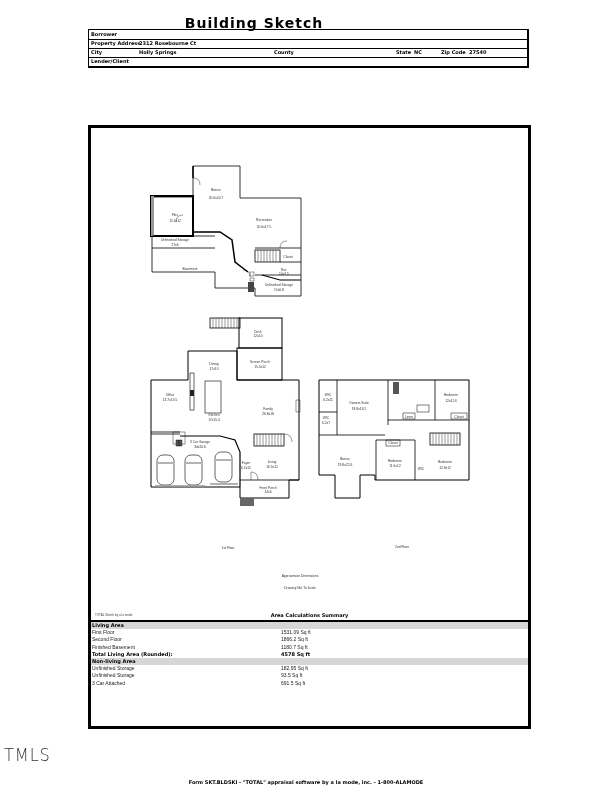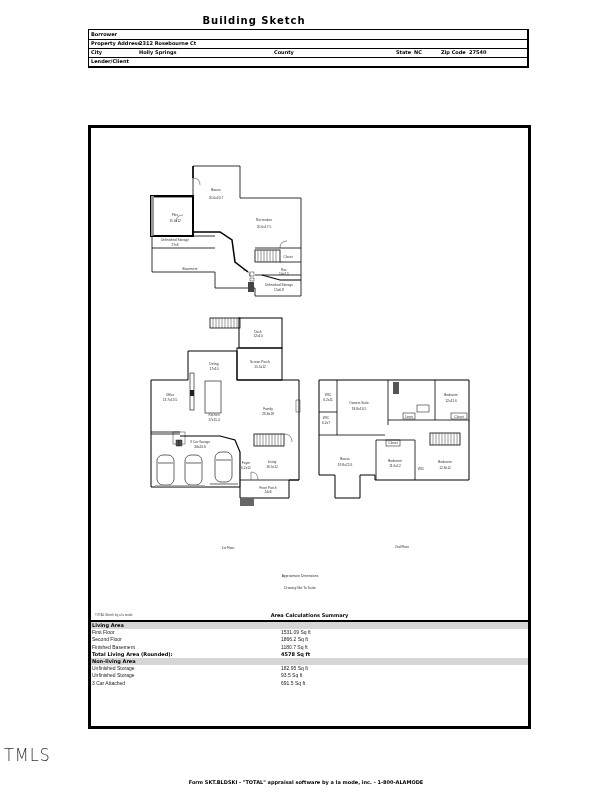--- a/index.html
+++ b/index.html
@@ -1,20 +1,20 @@
 <!DOCTYPE html>
 <html><head>
 <meta charset="utf-8">
 <style>
   html, body { margin: 0; padding: 0; background: #ffffff; }
   body { width: 612px; height: 792px; position: relative; overflow: hidden;
          font-family: "Liberation Sans", sans-serif; color: #000; }
 
   .title { position: absolute; left: 0; width: 508px; top: 15px; text-align: center;
-           font-family: "DejaVu Sans", sans-serif; font-weight: bold; font-size: 10px;
+           font-family: "DejaVu Sans", sans-serif; font-weight: bold; font-size: 14px;
            letter-spacing: 1px; }
 
   .header-table { position: absolute; left: 88px; top: 29px; width: 441px; height: 39px;
                   border: 1px solid #000; border-right: 2px solid #000; border-bottom: 2px solid #000;
                   box-sizing: border-box; }
   .hrow { position: absolute; left: 0; right: 0; height: 9px; border-bottom: 1px solid #000;
           font-size: 5px; line-height: 9px; font-weight: bold; font-family: "DejaVu Sans", sans-serif; }
   .hrow:last-child { border-bottom: none; }
   .hlabel { position: absolute; left: 2px; }
   .hval { position: absolute; }

